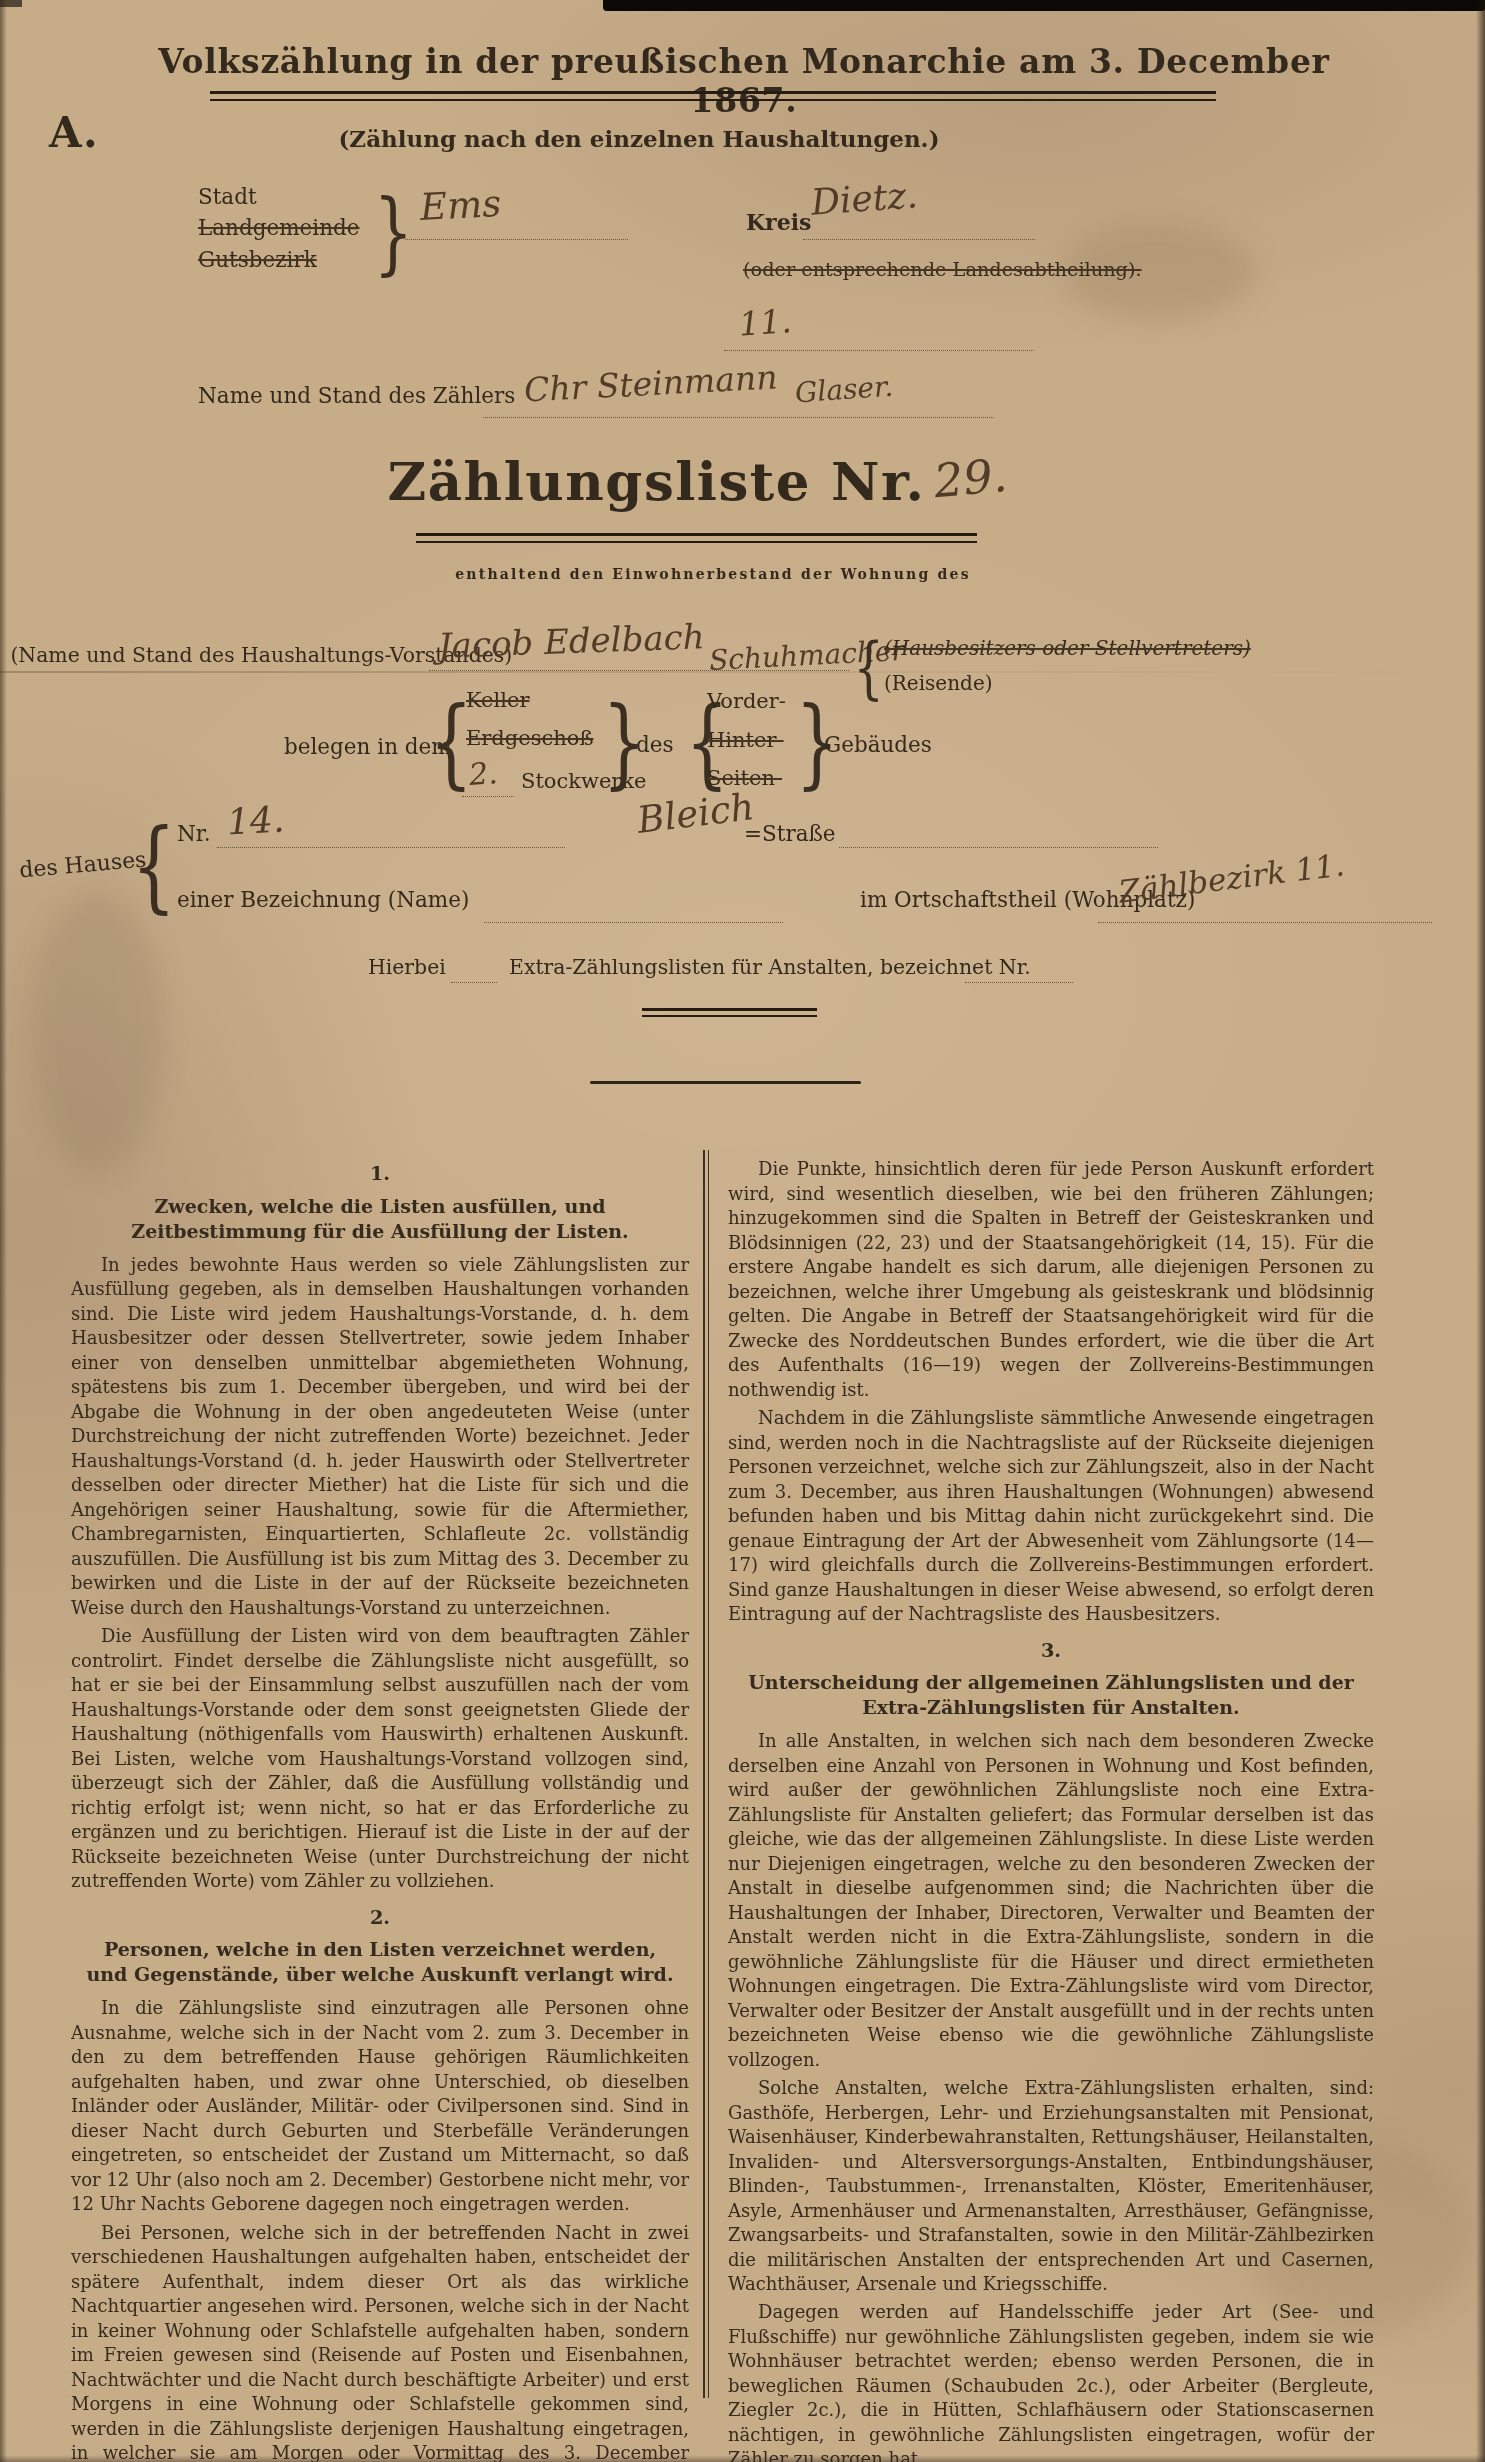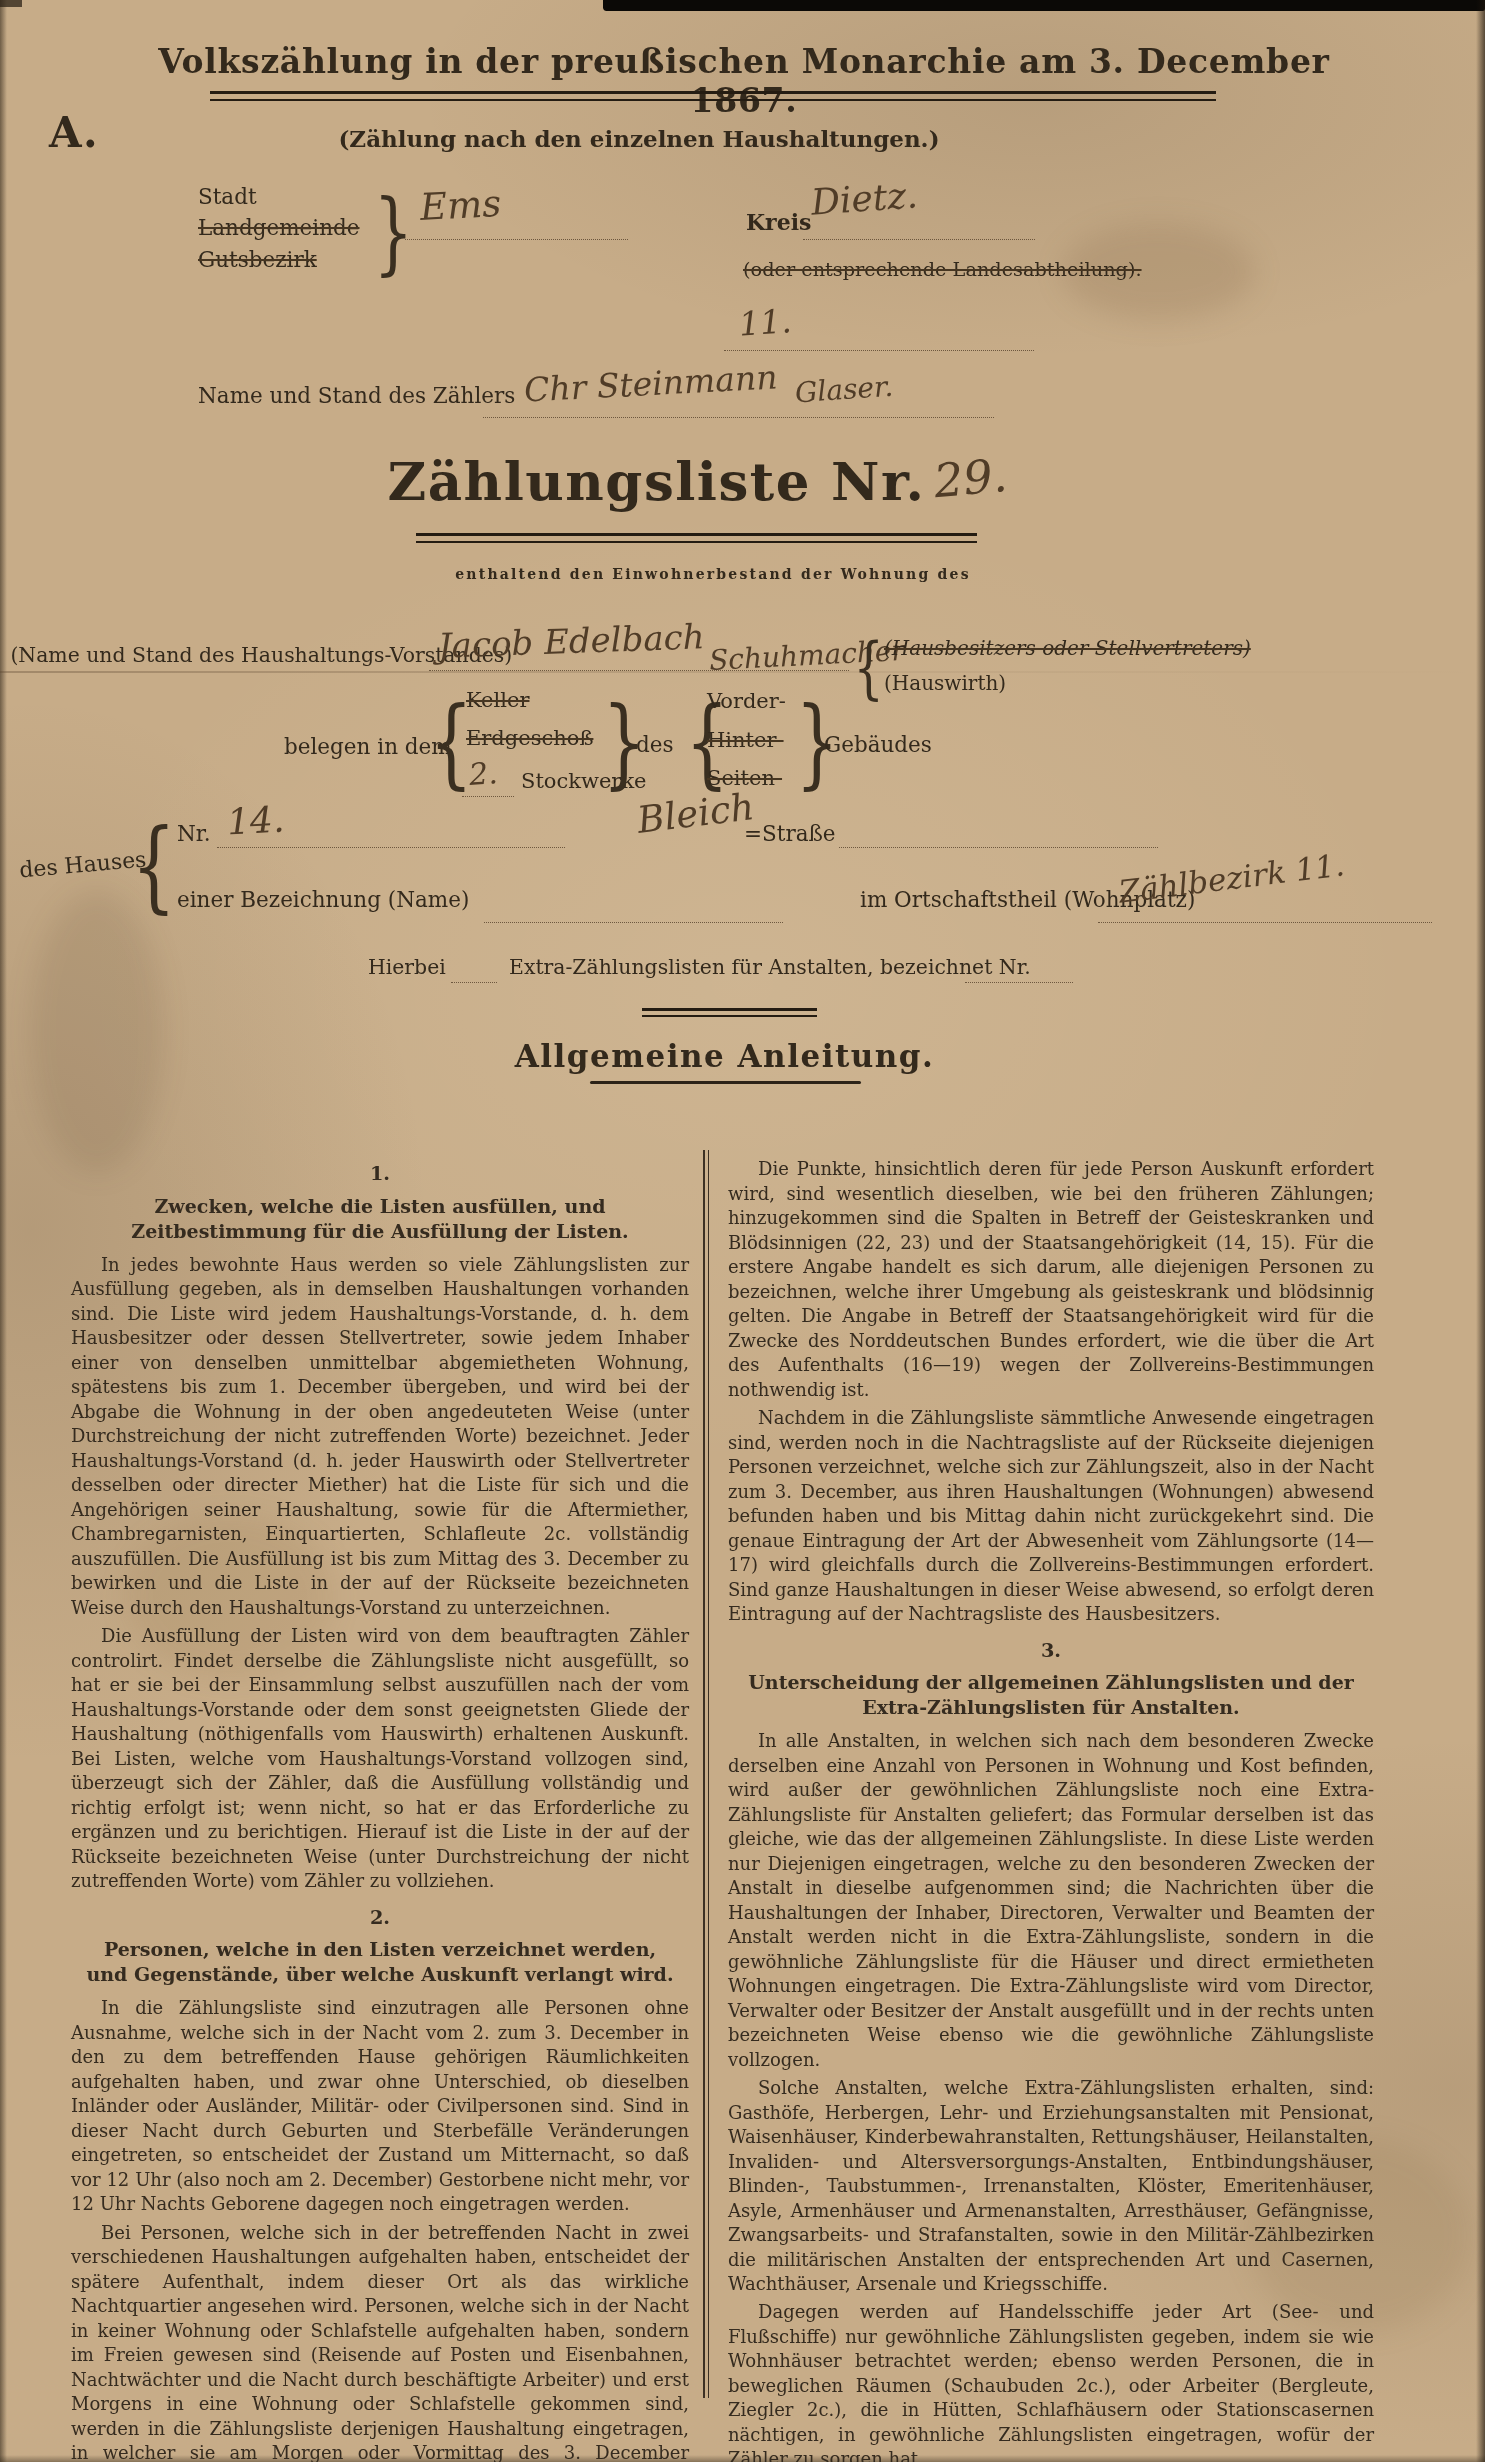--- a/index.html
+++ b/index.html
@@ -90,21 +90,21 @@
   <div class="abs rule" style="left:416px;top:541px;width:561px;height:1.5px;"></div>
 
   <div class="abs b print center" style="left:193px;top:566px;width:1040px;font-size:14px;letter-spacing:2.2px;">enthaltend den Einwohnerbestand der Wohnung des</div>
 
   <div class="abs print" style="left:10.4px;top:643px;font-size:20.4px;">(Name und Stand des Haushaltungs-Vorstandes)</div>
   <div class="abs hw" style="left:438px;top:621px;font-size:34px;transform:rotate(-2deg);">Jacob Edelbach</div>
   <div class="abs hw" style="left:709px;top:639px;font-size:28px;transform:rotate(-3deg);">Schuhmacher</div>
   <div class="abs fill" style="left:429px;top:670px;width:420px;"></div>
   <div class="abs brace" style="left:847px;top:625px;font-size:68px;line-height:85px;">{</div>
   <div class="abs print strike" style="left:884px;top:636px;font-size:20px;font-style:italic;">(Hausbesitzers oder Stellvertreters)</div>
-  <div class="abs print" style="left:884px;top:671px;font-size:20px;">(Hauswirth)</div>
+  <div class="abs print" style="left:884px;top:671px;font-size:20px;">(Reisende)</div>
 
   <div class="abs print" style="left:284px;top:734px;font-size:21.5px;">belegen in dem</div>
   <div class="abs brace" style="left:420px;top:680px;font-size:98px;line-height:125px;">{</div>
   <div class="stack-item print strike" style="left:466px;top:688px;">Keller</div>
   <div class="stack-item print strike" style="left:466px;top:726px;">Erdgeschoß</div>
   <div class="abs hw" style="left:469px;top:756px;font-size:30px;transform:rotate(-4deg);">2.</div>
   <div class="abs fill" style="left:462px;top:796px;width:52px;"></div>
   <div class="stack-item print" style="left:521px;top:769px;">Stockwerke</div>
   <div class="abs brace" style="left:593px;top:680px;font-size:98px;line-height:125px;">}</div>
   <div class="abs print" style="left:636px;top:732px;font-size:21.5px;">des</div>
@@ -129,21 +129,20 @@
   <div class="abs hw" style="left:1118px;top:860px;font-size:31px;transform:rotate(-7deg);">Zählbezirk 11.</div>
   <div class="abs fill" style="left:1098px;top:922px;width:334px;"></div>
 
   <div class="abs print" style="left:368px;top:955px;font-size:20.4px;">Hierbei</div>
   <div class="abs fill" style="left:451px;top:982px;width:46px;"></div>
   <div class="abs print" style="left:509px;top:955px;font-size:20.4px;">Extra-Zählungslisten für Anstalten, bezeichnet Nr.</div>
   <div class="abs fill" style="left:965px;top:982px;width:108px;"></div>
 
   <div class="abs rule" style="left:642px;top:1008px;width:175px;height:3px;"></div>
   <div class="abs rule" style="left:642px;top:1015px;width:175px;height:1.5px;"></div>
-  <div class="abs b print center" style="left:353px;top:1038px;width:743px;font-size:31px;letter-spacing:1.5px;">Allgemeine Anleitung.</div>
   <div class="abs" style="left:590px;top:1081px;width:271px;height:3px;background:#2c2318;border-radius:1.5px;"></div>
 
   <div class="abs" style="left:703px;top:1150px;height:1248px;width:3px;border-left:2.2px solid #3d3124;border-right:0.7px solid #3d3124;"></div>
 
   <div class="abs col" style="left:71px;top:1150px;width:618px;">
     <div class="secnum">1.</div>
     <div class="colhead">Zwecken, welche die Listen ausfüllen, und Zeitbestimmung für die Ausfüllung der Listen.</div>
     <p class="para">In jedes bewohnte Haus werden so viele Zählungslisten zur Ausfüllung gegeben, als in demselben Haushaltungen vorhanden sind. Die Liste wird jedem Haushaltungs-Vorstande, d. h. dem Hausbesitzer oder dessen Stellvertreter, sowie jedem Inhaber einer von denselben unmittelbar abgemietheten Wohnung, spätestens bis zum 1. December übergeben, und wird bei der Abgabe die Wohnung in der oben angedeuteten Weise (unter Durchstreichung der nicht zutreffenden Worte) bezeichnet. Jeder Haushaltungs-Vorstand (d. h. jeder Hauswirth oder Stellvertreter desselben oder directer Miether) hat die Liste für sich und die Angehörigen seiner Haushaltung, sowie für die Aftermiether, Chambregarnisten, Einquartierten, Schlafleute 2c. vollständig auszufüllen. Die Ausfüllung ist bis zum Mittag des 3. December zu bewirken und die Liste in der auf der Rückseite bezeichneten Weise durch den Haushaltungs-Vorstand zu unterzeichnen.</p>
     <p class="para">Die Ausfüllung der Listen wird von dem beauftragten Zähler controlirt. Findet derselbe die Zählungsliste nicht ausgefüllt, so hat er sie bei der Einsammlung selbst auszufüllen nach der vom Haushaltungs-Vorstande oder dem sonst geeignetsten Gliede der Haushaltung (nöthigenfalls vom Hauswirth) erhaltenen Auskunft. Bei Listen, welche vom Haushaltungs-Vorstand vollzogen sind, überzeugt sich der Zähler, daß die Ausfüllung vollständig und richtig erfolgt ist; wenn nicht, so hat er das Erforderliche zu ergänzen und zu berichtigen. Hierauf ist die Liste in der auf der Rückseite bezeichneten Weise (unter Durchstreichung der nicht zutreffenden Worte) vom Zähler zu vollziehen.</p>
     <div class="secnum">2.</div>

